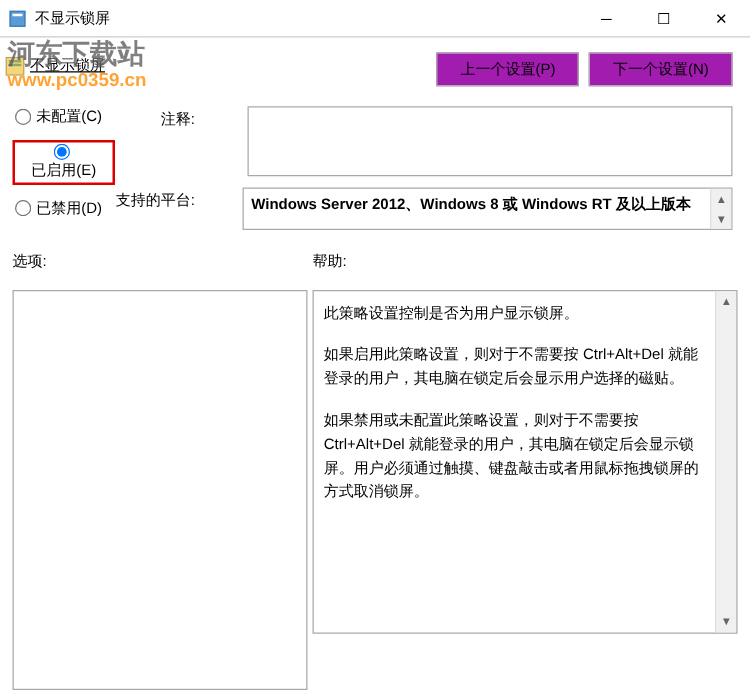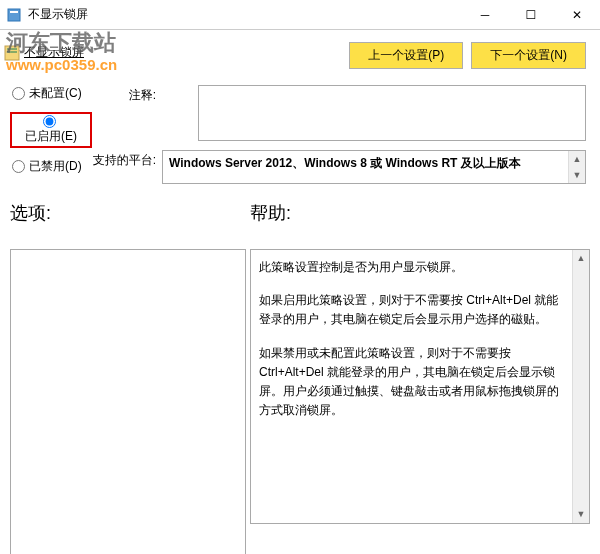--- a/index.html
+++ b/index.html
@@ -56,21 +56,21 @@
 }
 .row-top .linkicon { width: 16px; height: 16px; margin-right: 4px; }
 .row-top .linktext { color: #000; text-decoration: underline; font-size: 12px; }
 .nav-buttons {
   margin-left: auto;
   display: flex; gap: 8px;
   padding-right: 10px;
   padding-top: 8px;
 }
 .nav-buttons button {
-  background: #fde047;
+  background: #a21caf;
   border: 1px solid #adadad;
   padding: 4px 18px;
   font-size: 12px;
   font-family: inherit;
 }
 .row-radio-comment {
   display: flex;
   align-items: flex-start;
   margin-top: 16px;
 }
@@ -136,21 +136,21 @@
   color: #666; font-size: 9px;
 }
 .lower {
   display: flex;
   margin-top: 16px;
   padding: 0 6px 6px 6px;
   gap: 4px;
 }
 .lower .options-col { flex: 0 0 236px; }
 .lower .help-col { flex: 1; }
-.lower .section-label { margin-bottom: 24px; font-size: 18px; }
+.lower .section-label { margin-bottom: 14px; font-size: 12px; }
 .options-box {
   border: 1px solid #a9a9a9;
   height: 320px;
   background: #fff;
   position: relative;
 }
 .help-box {
   border: 1px solid #a9a9a9;
   height: 275px;
   background: #fff;
@@ -219,21 +219,21 @@
         <span>已禁用(D)</span>
       </label>
     </div>
     <div style="flex:1;">
       <div style="display:flex;gap:36px;">
         <div class="label-col">注释:</div>
         <div class="textarea-col">
           <textarea class="comment" style=""></textarea>
         </div>
       </div>
-      <div class="row-platform" style="margin-top:6px;">
+      <div class="row-platform" style="margin-top:6px;gap:32px;">
         <div class="label-col">支持的平台:</div>
         <div class="platform-box">
           <span>Windows Server 2012、Windows 8 或 Windows RT 及以上版本</span>
           <div class="scrollbar-stub">
             <div class="arrow">▲</div>
             <div style="flex:1"></div>
             <div class="arrow">▼</div>
           </div>
         </div>
       </div>

